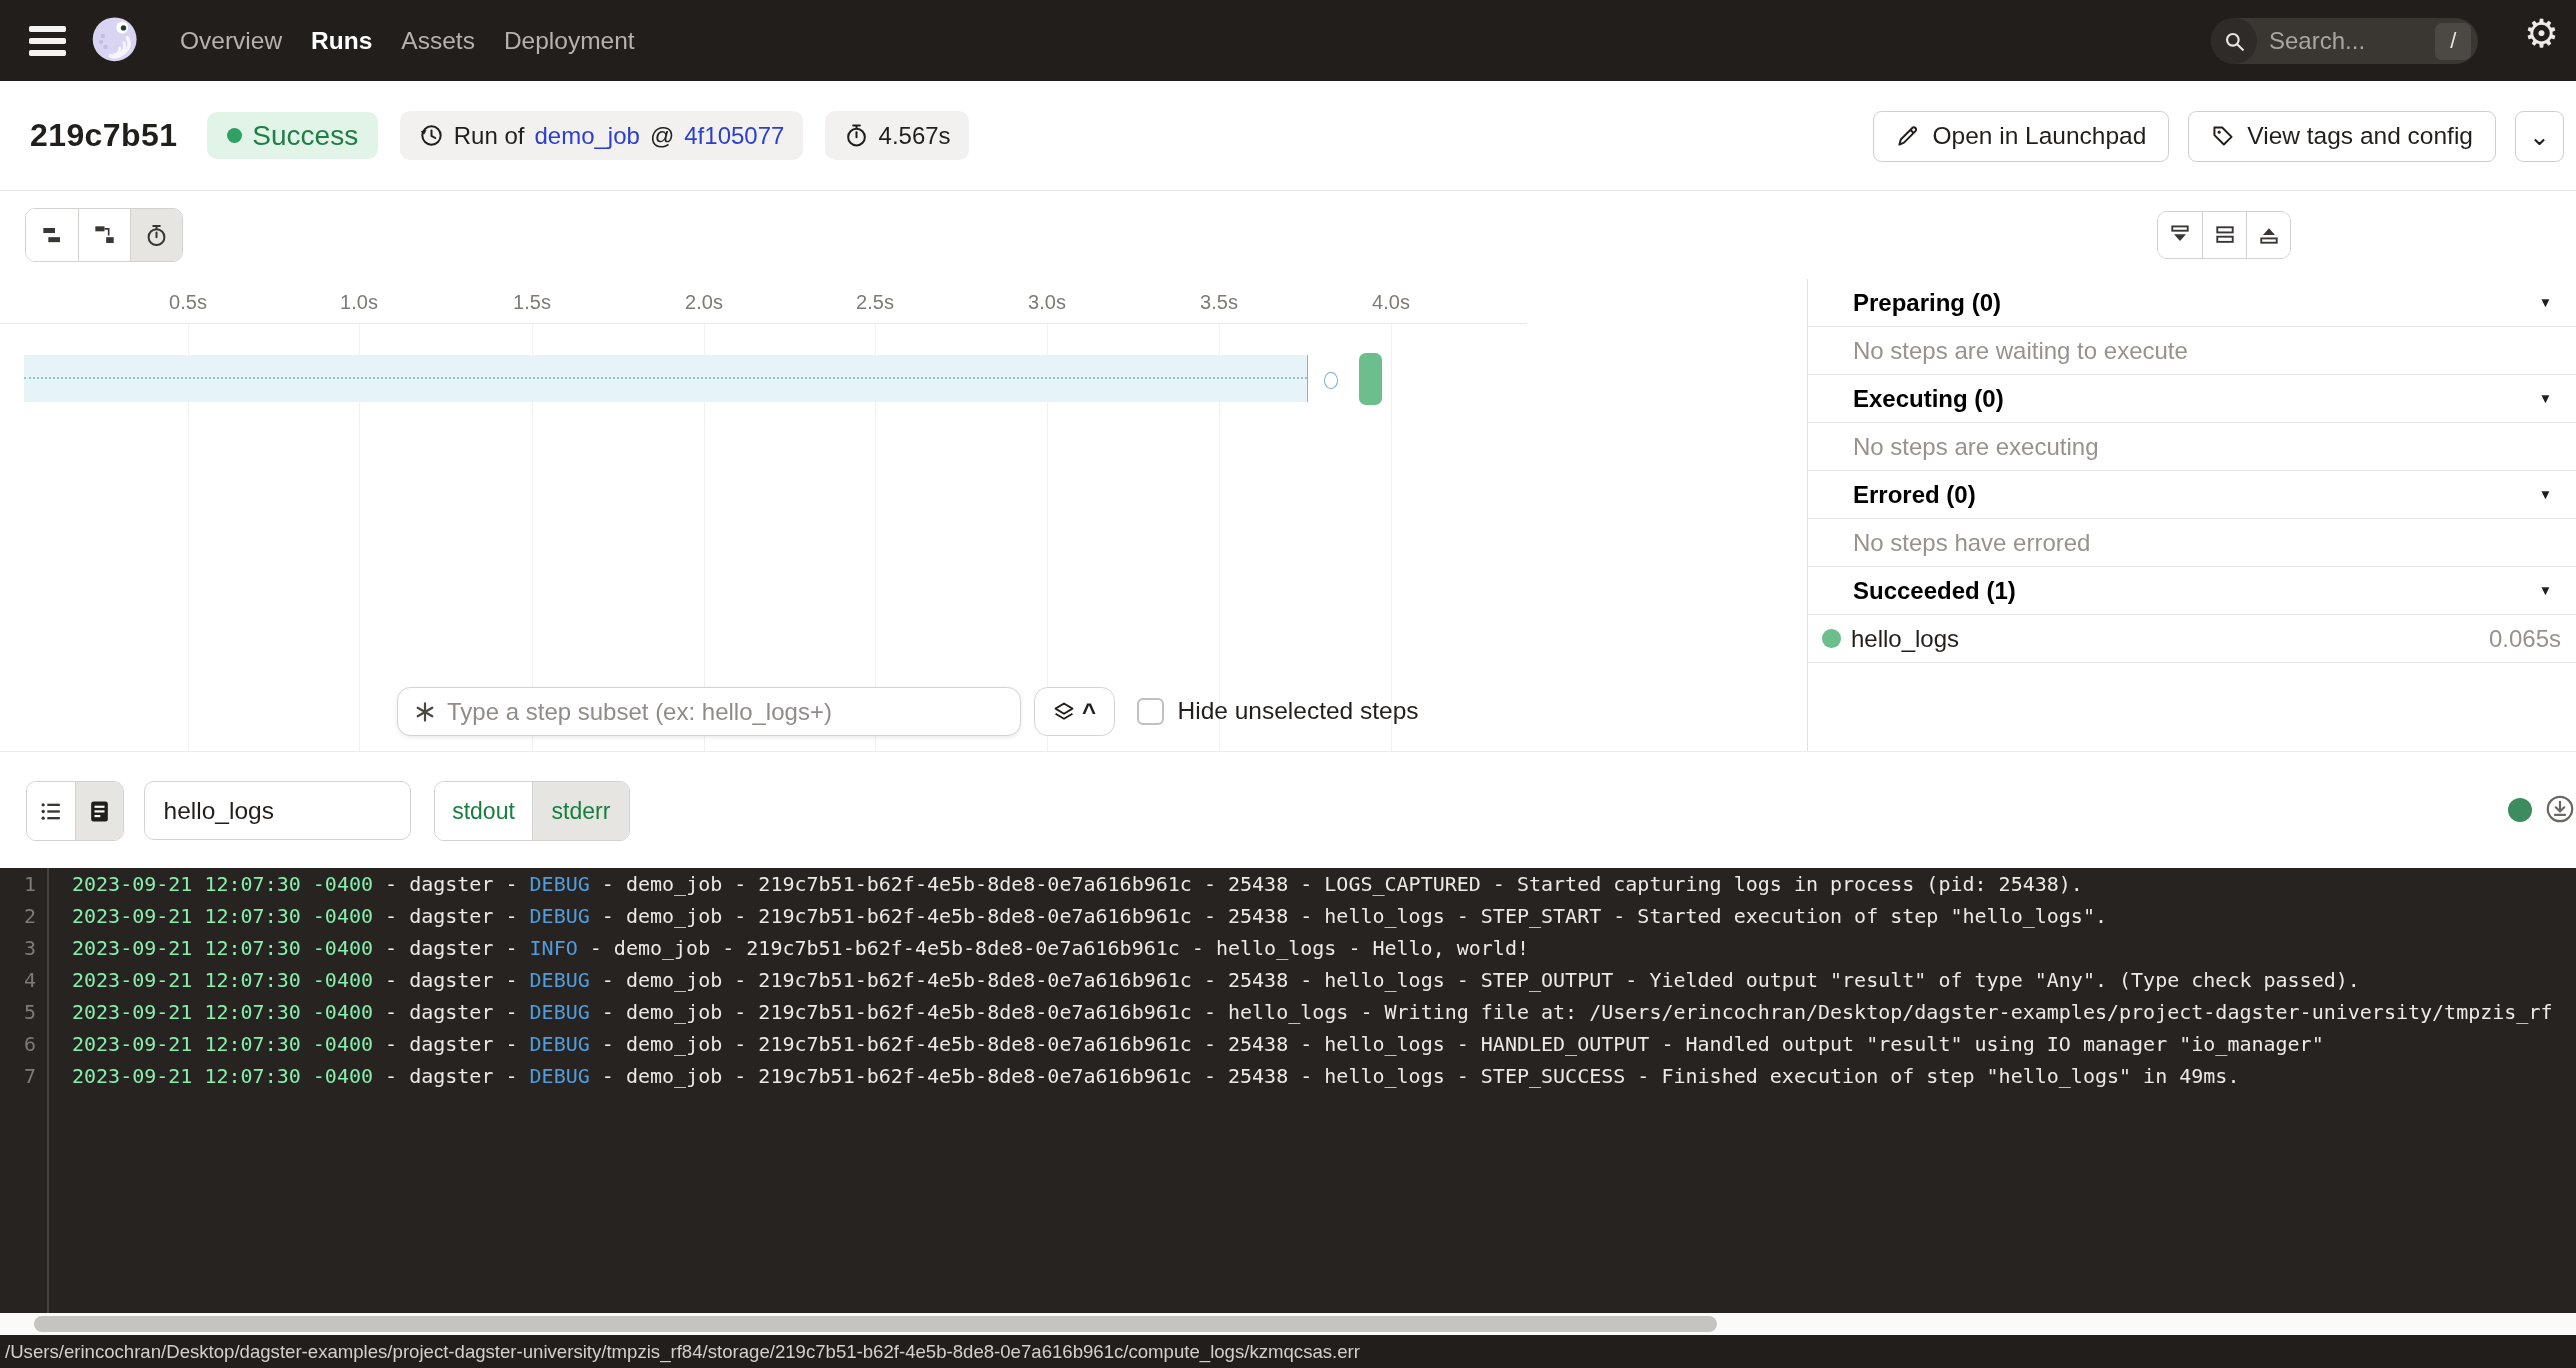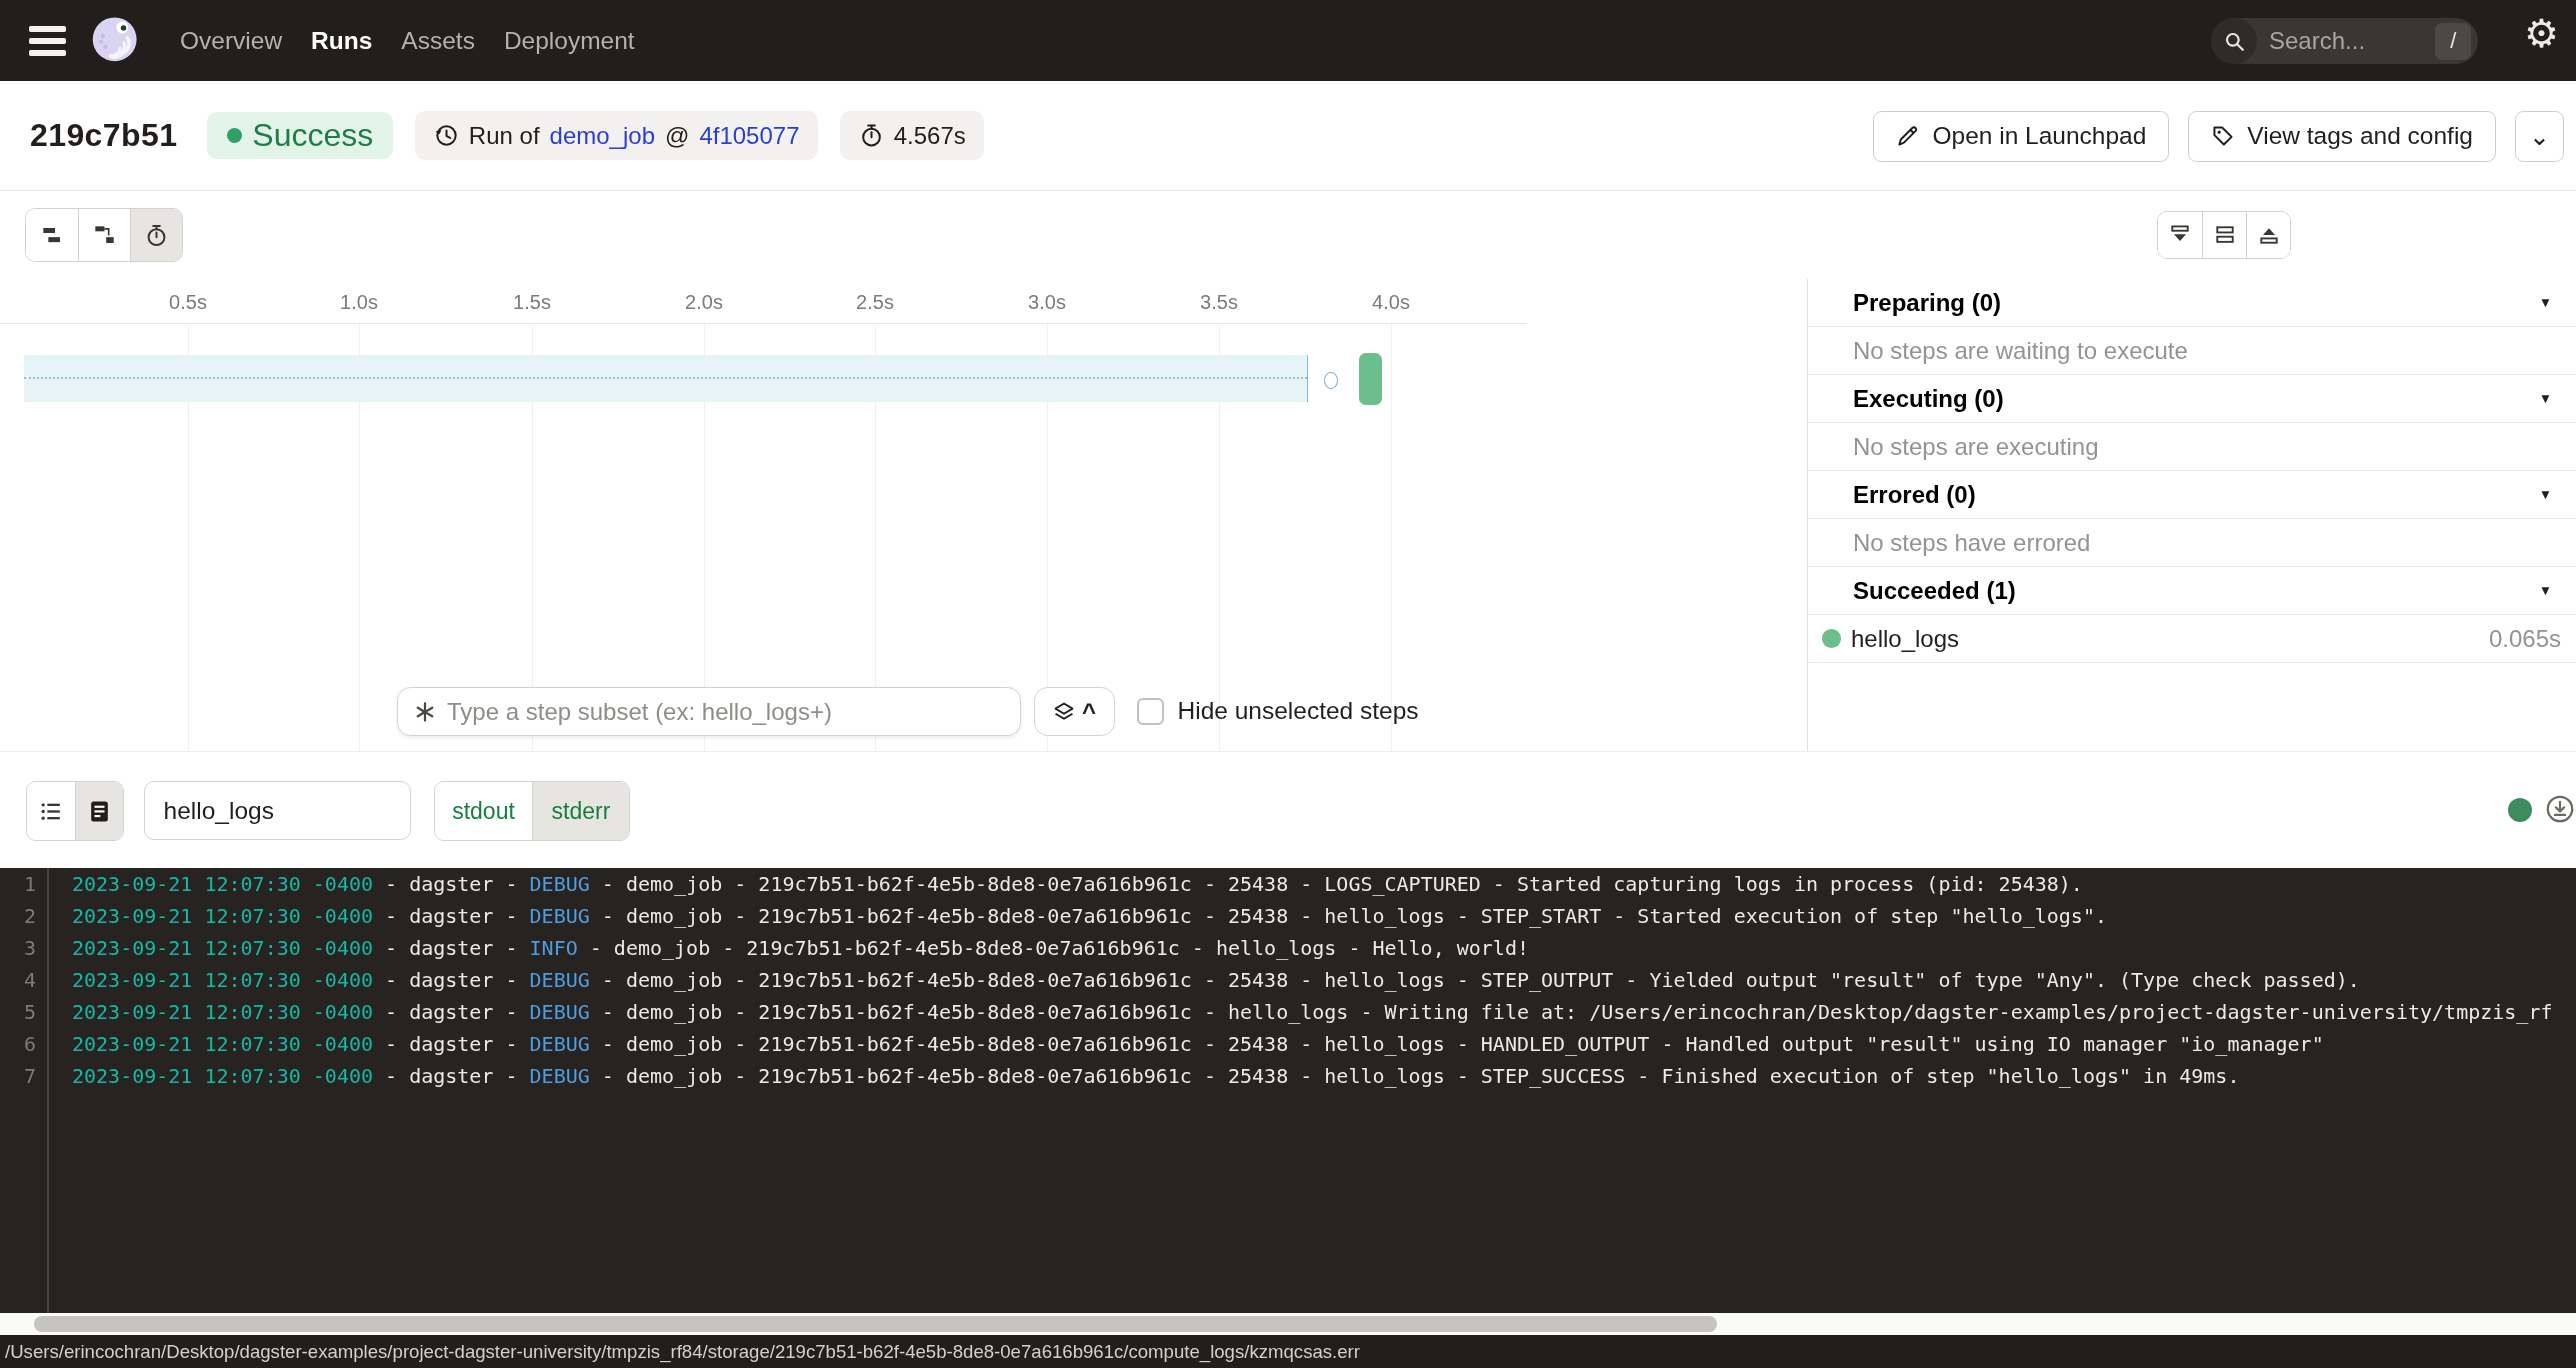--- a/index.html
+++ b/index.html
@@ -25,21 +25,21 @@
     color:#E8E6E3; font-size:22px; display:flex; align-items:center; justify-content:center; }
   .gear { position:absolute; right:17px; top:13.5px; font-size:39px; color:#EDEBE8; cursor:pointer; line-height:1; }
 
   
   .runheader { position:absolute; left:0; top:81px; width:2576px; height:110px; background:#fff;
     border-bottom:0.8px solid #E7E5E3; display:flex; align-items:center; }
   .runtitle { margin-left:30px; font-size:32px; font-weight:700; color:#211E1B; letter-spacing:0.4px; }
   .badge-success { margin-left:30px; height:47px; padding:0 20px; border-radius:10px; background:#E2F3E8;
     display:flex; align-items:center; gap:10px; }
   .badge-success .dot { width:15px; height:15px; border-radius:50%; background:#2EA164; }
-  .badge-success .txt { font-size:32px; color:#1E7E47; }
+  .badge-success .txt { font-size:28px; color:#1E7E47; }
   .pill { margin-left:22px; height:49px; padding:0 18.6px; border-radius:10px; background:#F2F1EF;
     display:flex; align-items:center; gap:10px; font-size:24px; color:#211E1B; }
   .pill a { color:#2A3FD0; text-decoration:none; cursor:pointer; }
   .hdr-actions { position:absolute; right:12px; top:0; height:110px; display:flex; align-items:center; gap:19px; }
   .btn-outline { height:51px; padding:0 22px; border:0.8px solid #CFCDCA; border-radius:8.5px; background:#fff;
     font-size:24.5px; color:#211E1B; display:flex; align-items:center; gap:12px; cursor:pointer; }
   .btn-caret { width:49px; padding:0; justify-content:center; font-size:25px; }
 
   
   .toolbar { position:absolute; left:0; top:191px; width:2576px; height:88px; background:#fff; }
@@ -110,21 +110,21 @@
   .seg4 .cell { width:97px; height:58px; font-size:23px; color:#15803d; }
   .statusdot { position:absolute; left:2508px; top:798px; width:24px; height:24px; border-radius:50%; background:#3D8C60; }
   .dl { position:absolute; left:2544px; top:793px; cursor:pointer; }
 
   
   .logarea { position:absolute; left:0; top:868px; width:2576px; height:445px; background:#272320; overflow:hidden; }
   .gutterline { position:absolute; left:47px; top:0; width:1.7px; height:445px; background:#48433E; }
   .log-line { display:flex; height:32px; align-items:center; white-space:pre; font-family:"DejaVu Sans Mono", monospace;
     font-size:20px; }
   .log-line .ln { width:36px; flex:none; text-align:right; color:#7E7A74; margin-right:36px; }
-  .log-line .lt { color:#14b8a6; }
+  .log-line .lt { color:#86efac; }
   .log-line .lw { color:#EDEAE6; }
   .log-line .ll { color:#4F9DDE; }
   .log-line .lm { color:#EDEAE6; }
 
   .hscroll { position:absolute; left:0; top:1313px; width:2576px; height:22px; background:#FAFAF9; }
   .hthumb { position:absolute; left:34px; top:3.4px; width:1683px; height:16px; border-radius:8.5px; background:#C6C4C1; cursor:pointer; }
 
   .footer { position:absolute; left:0; top:1335px; width:2576px; height:34px; background:#221E1B;
     display:flex; align-items:center; }
   .footer .path { margin-left:5px; font-size:18.6px; color:#D2D0CD; white-space:pre; }

